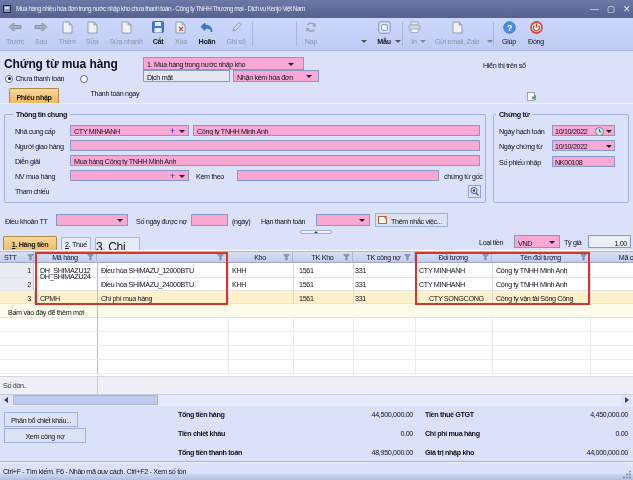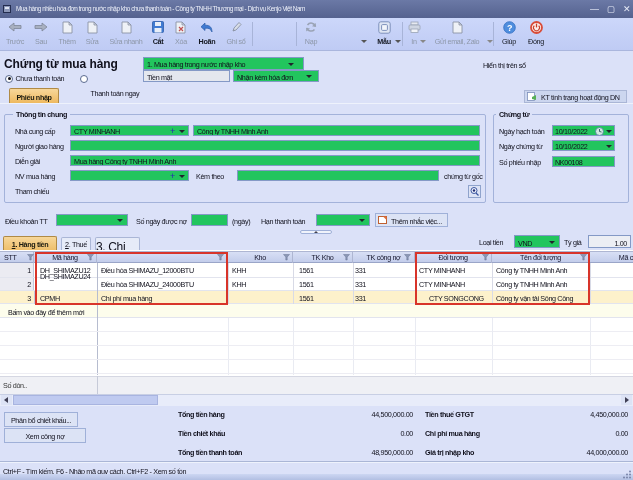--- a/index.html
+++ b/index.html
@@ -2,21 +2,21 @@
 <html><head>
 <meta charset="utf-8">
 <style>
 * { margin:0; padding:0; box-sizing:border-box; }
 svg { display:block; }
 html,body { width:633px; height:480px; overflow:hidden; }
 body { font-family:"Liberation Sans", sans-serif; }
 #win { position:relative; width:633px; height:480px; background:#dbe1f8; overflow:hidden; }
 .abs { position:absolute; }
 .lbl { position:absolute; font-size:7.2px; letter-spacing:-0.35px; color:#10101c; white-space:nowrap; }
-.fld { position:absolute; background:#22c55e; border:1px solid #8499c6; font-size:7.2px; letter-spacing:-0.35px; color:#10101c; white-space:nowrap; overflow:hidden; }
+.fld { position:absolute; background:#f9a8d4; border:1px solid #8499c6; font-size:7.2px; letter-spacing:-0.35px; color:#10101c; white-space:nowrap; overflow:hidden; }
 .fld span { position:absolute; left:3px; top:1px; }
 .caret { position:absolute; width:0; height:0; border-left:3px solid transparent; border-right:3px solid transparent; border-top:3.5px solid #20242c; }
 .gray { color:#8d97a8; }
 .blk { color:#141821; }
 .bold { font-weight:bold; }
 .tbtn { position:absolute; top:20px; height:32px; text-align:center; font-size:7.2px; letter-spacing:-0.3px; }
 .tbtn .ic { height:14px; display:flex; align-items:center; justify-content:center; }
 .tbtn .tx { margin-top:3px; white-space:nowrap; }
 .tsep { position:absolute; top:22px; width:1px; height:24px; background:#a8b4d8; }
 .gb { position:absolute; border:1px solid #a3b2da; border-radius:2px; }
@@ -199,31 +199,30 @@
       <div class="caret" style="right:9px;top:4.5px;"></div>
     </div>
   <div class="lbl" style="left:483px;top:61px;">Hiển thị trên sổ</div>
 
   <div class="abs" style="left:5px;top:74.5px;width:8px;height:8px;border:1px solid #5a6a90;border-radius:50%;background:#fff;"></div>
   <div class="abs" style="left:7.5px;top:77px;width:3px;height:3px;border-radius:50%;background:#101018;"></div>
   <div class="lbl" style="left:15.5px;top:73.5px;">Chưa thanh toán</div>
   <div class="abs" style="left:80px;top:74.5px;width:8px;height:8px;border:1px solid #5a6a90;border-radius:50%;background:#fff;"></div>
   <div class="lbl" style="left:90.5px;top:89px;">Thanh toán ngay</div>
   <div class="fld" style="left:143px;top:70px;width:87px;height:12px;background:#e4e7ee;">
-      <span style="top:2px;">Tiền mặt</span>
+      <span style="top:2px;">Dịch mặt</span>
     </div>
   <div class="fld" style="left:233px;top:70px;width:86px;height:12px;">
       <span style="top:2px;">Nhận kèm hóa đơn</span>
       <div class="caret" style="right:6px;top:4px;"></div>
     </div>
 
   <div class="abs" style="left:9px;top:88px;width:50px;height:15px;background:linear-gradient(#f7d79a,#eeb960);border:1px solid #b08a45;border-bottom:none;border-radius:2px 2px 0 0;font-size:7.2px;letter-spacing:-0.35px;font-weight:bold;color:#1a1a10;text-align:center;padding-top:3.5px;">Phiếu nhập</div>
   <div class="abs" style="left:0;top:102.5px;width:633px;height:1px;background:#eef2fc;"></div>
 
-  <div class="abs" style="left:524px;top:90px;width:103px;height:13px;background:#ccd6ef;border:1px solid #aab6d6;font-size:7.2px;letter-spacing:-0.35px;color:#10101c;padding:2px 0 0 16px;white-space:nowrap;">KT tình trạng hoạt động DN</div>
   <div class="abs" style="left:527px;top:92px;width:10px;height:9px;">
       <svg width="10" height="9">
         <rect x="0.5" y="0.5" width="7" height="8" fill="#fff" stroke="#7d90bb" stroke-width="0.8"></rect>
         <path d="M5 5 L9 3 L9 8 L5 7 Z" fill="#58b058"></path>
       </svg>
     </div>
 
   <div class="gb" style="left:4px;top:114px;width:482px;height:89px;"></div>
   <div class="gbt" style="left:13px;top:110px;">Thông tin chung</div>
   <div class="lbl" style="left:15px;top:127px;">Nhà cung cấp</div>

